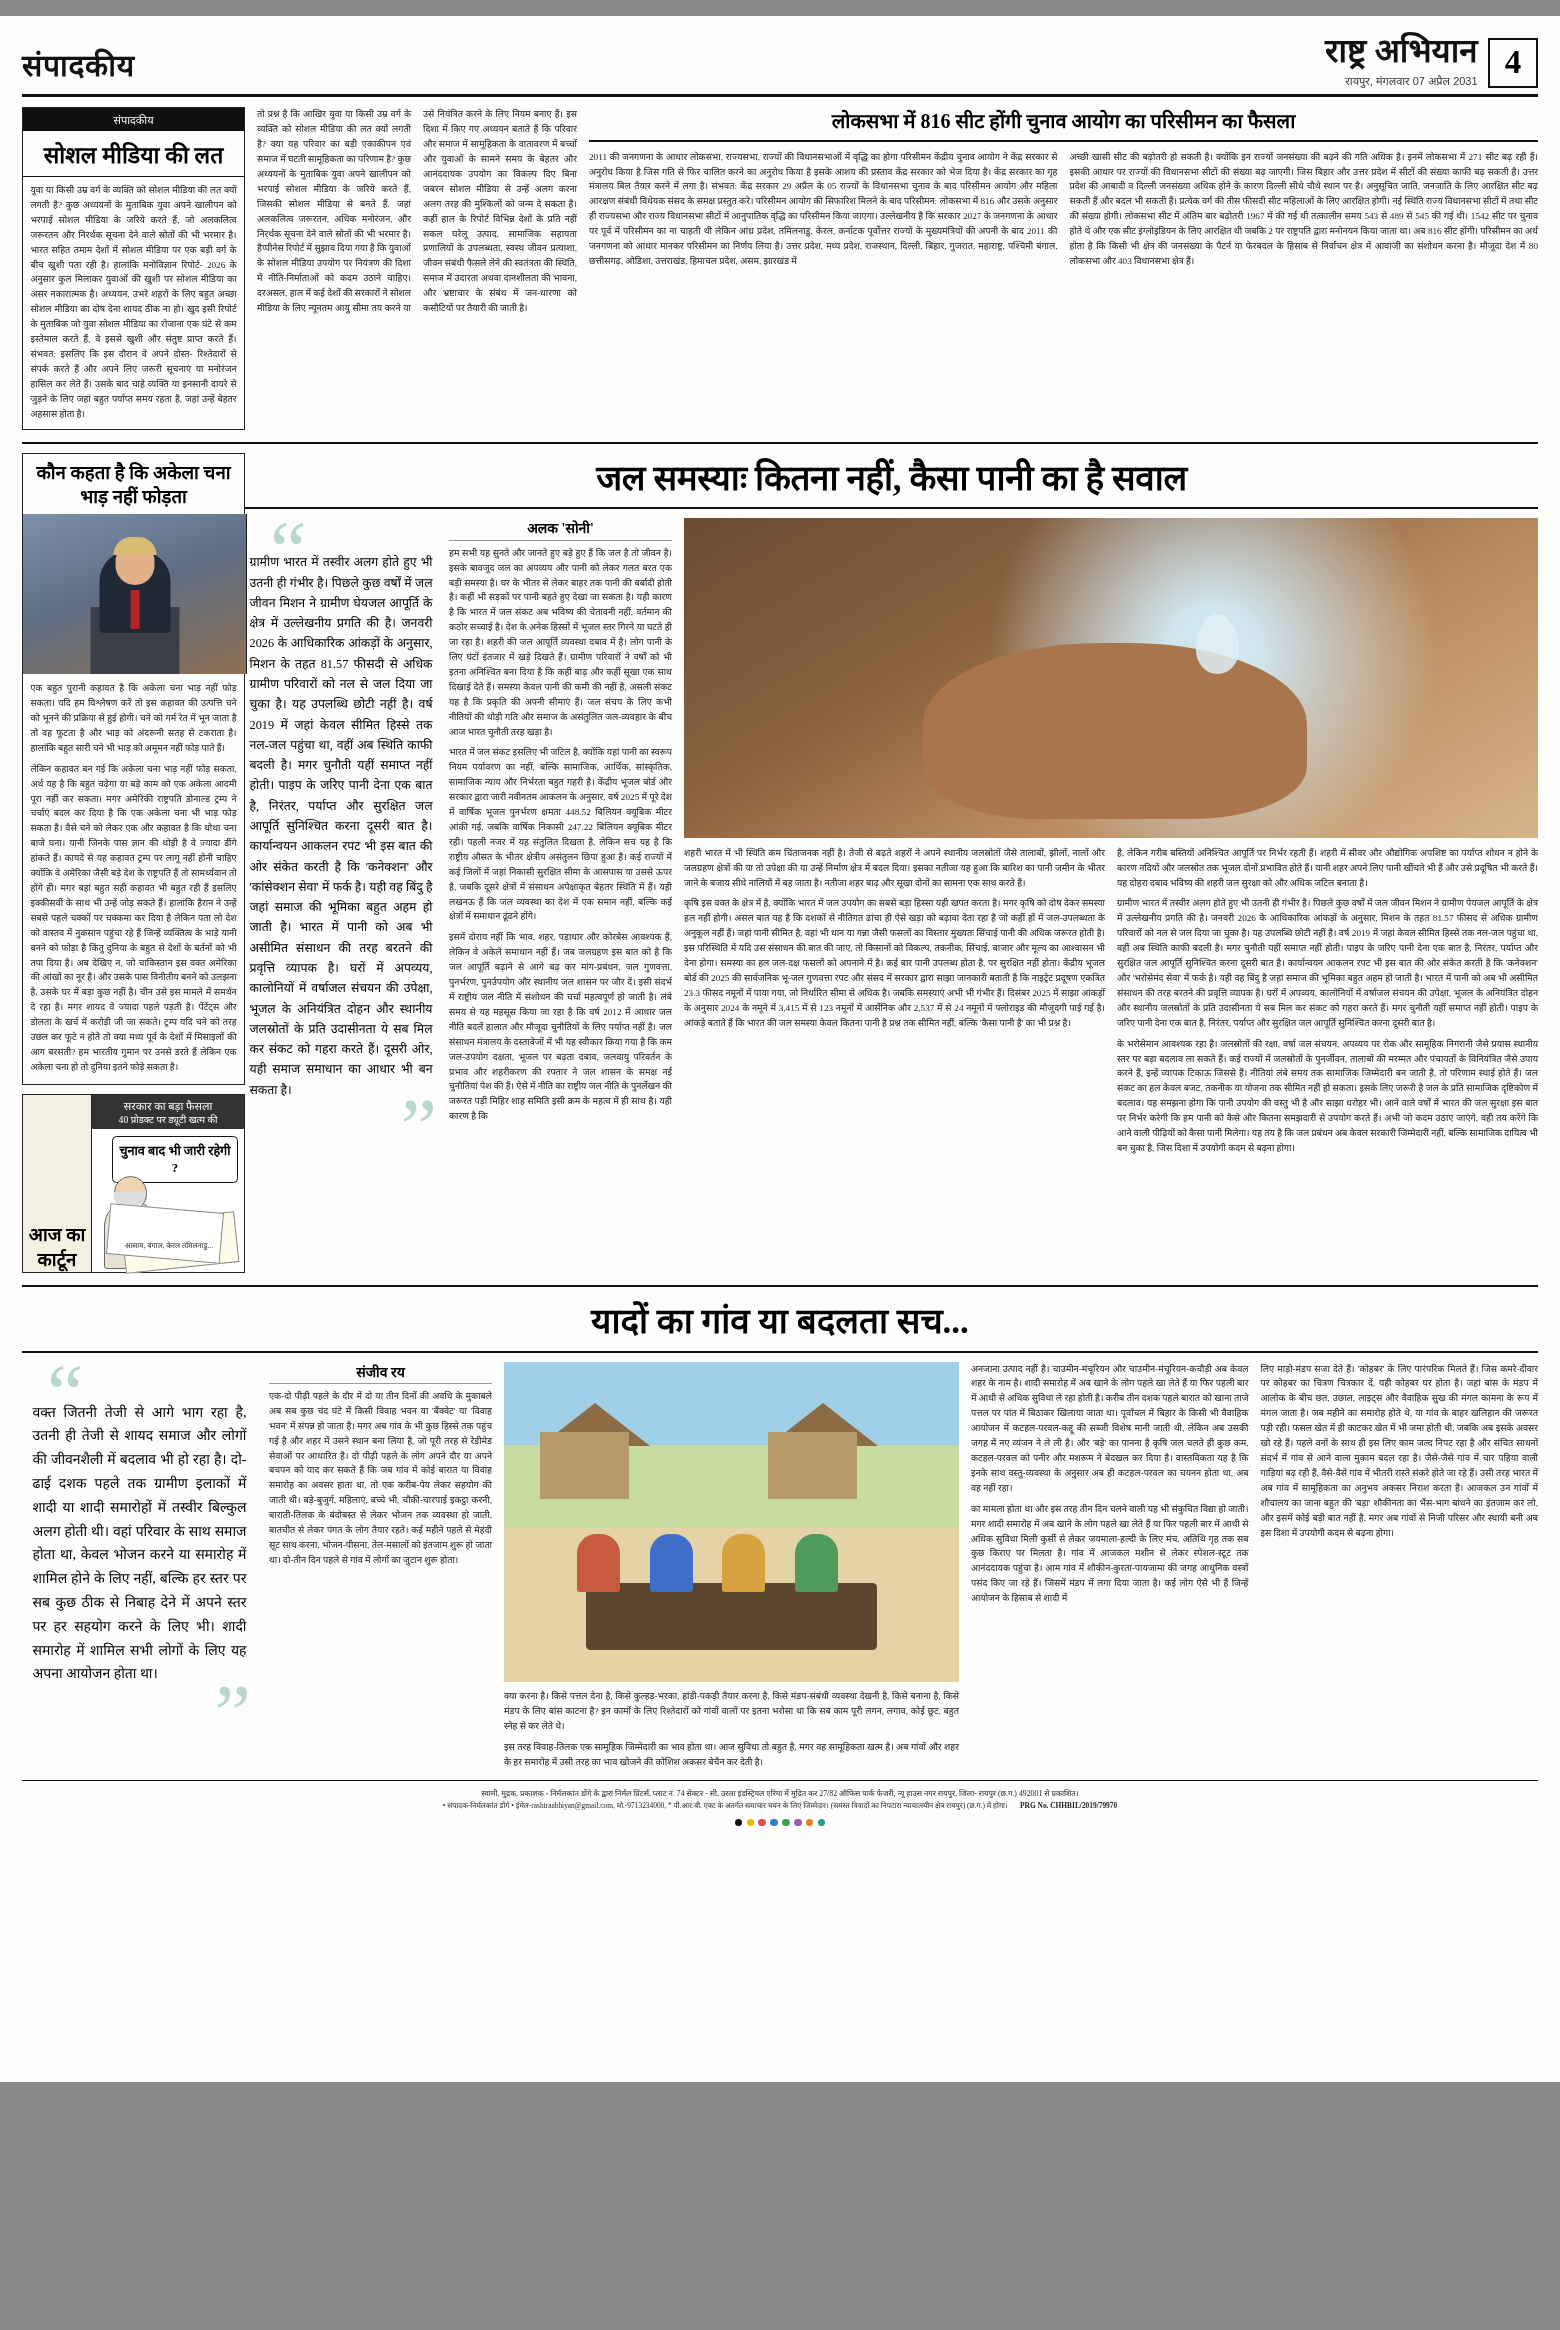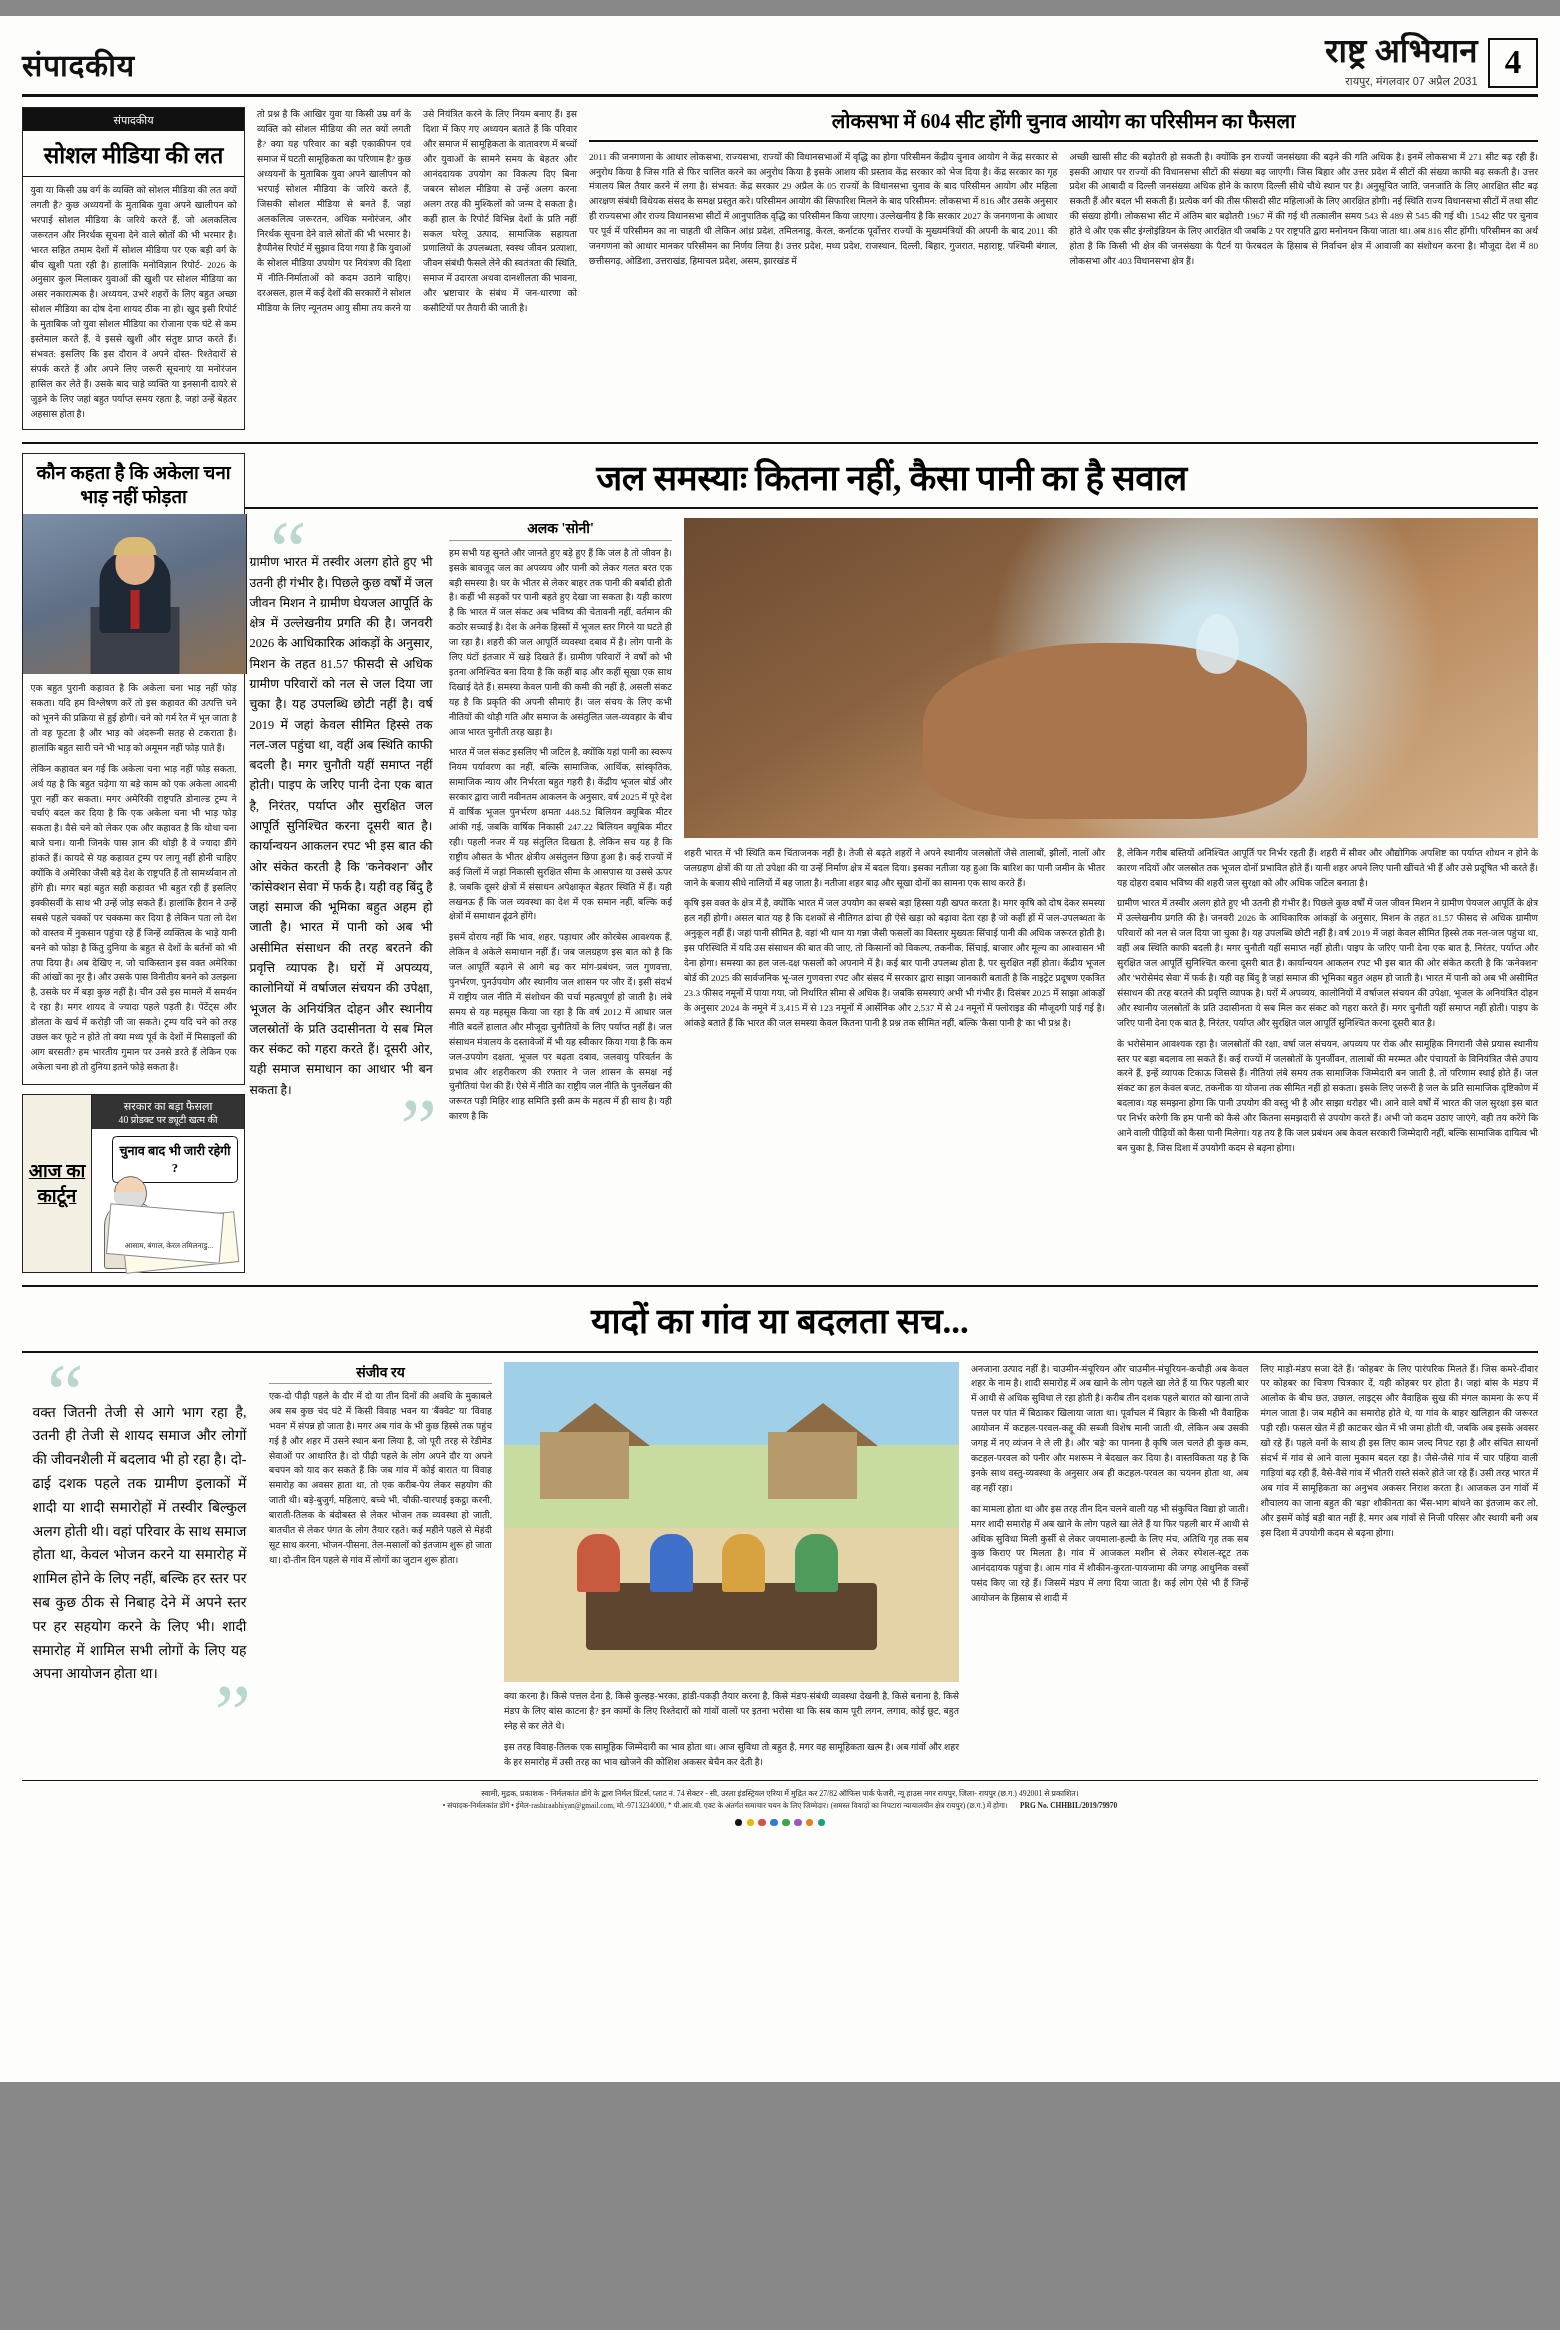--- a/index.html
+++ b/index.html
@@ -50,21 +50,21 @@
   .byline{font-family:"Liberation Serif",serif;font-size:9px;text-align:center;border-bottom:0.7px solid #999;padding-bottom:2.2px;margin-bottom:5.2px;}
   .byline b{font-size:14px;}
   .water-photo{width:100%;height:320px;background:
      radial-gradient(circle at 62% 42%, #cfe6ef 0 8%, rgba(207,230,239,0) 40%),
      linear-gradient(150deg,#6c4b32 0%,#8a6240 35%,#b98a5e 62%,#d7b38c 100%);
      position:relative;overflow:hidden;}
   .water-photo .drop{position:absolute;left:60%;top:30%;width:43px;height:60px;background:#dff0f6;border-radius:50% 50% 50% 50%/60% 60% 40% 40%;opacity:.85;}
   .water-photo .palm{position:absolute;left:28%;bottom:6%;width:45%;height:55%;background:#a9754c;border-radius:46% 46% 30% 30%;}
   
   .cartoon-wrap{display:flex;border:0.7px solid #222;margin-top:9px;}
-  .cartoon-left{width:68px;background:#f3efe2;display:flex;align-items:center;justify-content:center;border-right:0.7px solid #222;text-decoration:underline;}
+  .cartoon-left{width:68px;background:#f3efe2;display:flex;align-items:flex-end;justify-content:center;border-right:0.7px solid #222;}
   .cartoon-left span{font-family:"Liberation Serif",serif;font-weight:bold;font-size:18.6px;text-align:center;line-height:1.35;}
   .cartoon-right{flex:1;position:relative;background:#fff;}
   .cart-banner{background:#333;color:#fff;font-family:"Liberation Serif",serif;font-size:11px;text-align:center;padding:3px 1.5px;}
   .cart-banner small{display:block;font-size:9.7px;}
   .bubble{margin:7.4px 6px 0 auto;width:112px;border:1.5px solid #111;border-radius:4.5px;padding:6px;font-family:"Liberation Serif",serif;font-weight:bold;font-size:12.7px;text-align:center;line-height:1.3;background:#fff;}
   .cart-scene{height:89px;position:relative;}
   .cart-scene .man{position:absolute;left:12px;bottom:3px;width:52px;height:66px;background:#e8e2d2;border-radius:25px 25px 3px 3px;border:0.7px solid #666;}
   .cart-scene .head{position:absolute;left:22px;bottom:61px;width:31px;height:33px;background:#f0d4b4;border-radius:16.4px;border:0.7px solid #666;}
   .cart-scene .beard{position:absolute;left:22px;bottom:61px;width:31px;height:19.4px;background:#ddd;border-radius:0 0 16.4px 16.4px;}
   .cart-scene .papers{position:absolute;right:7.4px;bottom:4.5px;width:112px;height:49px;background:#fdfbe8;border:0.7px solid #888;transform:rotate(-6deg);}
@@ -111,21 +111,21 @@
       <div class="edit-tab">संपादकीय</div>
       <div class="edit-head">सोशल मीडिया की लत</div>
       <div class="edit-body col-text">युवा या किसी उम्र वर्ग के व्यक्ति को सोशल मीडिया की लत क्यों लगती है? कुछ अध्ययनों के मुताबिक युवा अपने खालीपन को भरपाई सोशल मीडिया के जरिये करते हैं, जो अलकलित्व जरूरतन और निरर्थक सूचना देने वाले स्रोतों की भी भरमार है। भारत सहित तमाम देशों में सोशल मीडिया पर एक बड़ी वर्ग के बीच खुशी पता रही है। हालांकि मनोविज्ञान रिपोर्ट- 2026 के अनुसार कुल मिलाकर युवाओं की खुशी पर सोशल मीडिया का असर नकारात्मक है। अध्ययन, उभरे शहरों के लिए बहुत अच्छा सोशल मीडिया का दोष देना शायद ठीक ना हो। खुद इसी रिपोर्ट के मुताबिक जो युवा सोशल मीडिया का रोजाना एक घंटे से कम इस्तेमाल करते हैं, वे इससे खुशी और संतुष्ट प्राप्त करते हैं। संभवत: इसलिए कि इस दौरान वे अपने दोस्त- रिश्तेदारों से संपर्क करते हैं और अपने लिए जरूरी सूचनाएं या मनोरंजन हासिल कर लेते हैं। उसके बाद चाहे व्यक्ति या इनसानी दायरे से जुड़ने के लिए जहां बहुत पर्याप्त समय रहता है, जहां उन्हें बेहतर अहसास होता है।</div>
     </div>
 
     <div class="top-mid">
       <div class="col-text two-col">तो प्रश्न है कि आखिर युवा या किसी उम्र वर्ग के व्यक्ति को सोशल मीडिया की लत क्यों लगती है? क्या यह परिवार का बड़ी एकाकीपन एवं समाज में घटती सामूहिकता का परिणाम है? कुछ अध्ययनों के मुताबिक युवा अपने खालीपन को भरपाई सोशल मीडिया के जरिये करते हैं, जिसकी सोशल मीडिया से बनते हैं, जहां अलकलित्व जरूरतन, अधिक मनोरंजन, और निरर्थक सूचना देने वाले स्रोतों की भी भरमार है। हैप्पीनेस रिपोर्ट में सुझाव दिया गया है कि युवाओं के सोशल मीडिया उपयोग पर नियंत्रण की दिशा में नीति-निर्माताओं को कदम उठाने चाहिए। दरअसल, हाल में कई देशों की सरकारों ने सोशल मीडिया के लिए न्यूनतम आयु सीमा तय करने या उसे नियंत्रित करने के लिए नियम बनाए हैं। इस दिशा में किए गए अध्ययन बताते हैं कि परिवार और समाज में सामूहिकता के वातावरण में बच्चों और युवाओं के सामने समय के बेहतर और आनंददायक उपयोग का विकल्प दिए बिना जबरन सोशल मीडिया से उन्हें अलग करना अलग तरह की मुश्किलों को जन्म दे सकता है। कहीं हाल के रिपोर्ट विभिन्न देशों के प्रति नहीं सकल घरेलू उत्पाद, सामाजिक सहायता प्रणालियों के उपलब्धता, स्वस्थ जीवन प्रत्याशा, जीवन संबंधी फैसले लेने की स्वतंत्रता की स्थिति, समाज में उदारता अथवा दानशीलता की भावना, और भ्रष्टाचार के संबंध में जन-धारणा को कसौटियों पर तैयारी की जाती है।</div>
     </div>
 
     <div class="top-right">
-      <div class="big-head-1">लोकसभा में 604 सीट होंगी चुनाव आयोग का परिसीमन का फैसला</div>
+      <div class="big-head-1">लोकसभा में 816 सीट होंगी चुनाव आयोग का परिसीमन का फैसला</div>
       <div class="two-col">
         <div class="col-text">2011 की जनगणना के आधार लोकसभा, राज्यसभा, राज्यों की विधानसभाओं में वृद्धि का होगा परिसीमन केंद्रीय चुनाव आयोग ने केंद्र सरकार से अनुरोध किया है जिस गति से फिर चालित करने का अनुरोध किया है इसके आशय की प्रस्ताव केंद्र सरकार को भेज दिया है। केंद्र सरकार का गृह मंत्रालय बिल तैयार करने में लगा है। संभवत: केंद्र सरकार 29 अप्रैल के 05 राज्यों के विधानसभा चुनाव के बाद परिसीमन आयोग और महिला आरक्षण संबंधी विधेयक संसद के समक्ष प्रस्तुत करे। परिसीमन आयोग की सिफारिश मिलने के बाद परिसीमन: लोकसभा में 816 और उसके अनुसार ही राज्यसभा और राज्य विधानसभा सीटों में आनुपातिक वृद्धि का परिसीमन किया जाएगा। उल्लेखनीय है कि सरकार 2027 के जनगणना के आधार पर पूर्व में परिसीमन का ना चाहती थी लेकिन आंध्र प्रदेश, तमिलनाडु, केरल, कर्नाटक पूर्वोत्तर राज्यों के मुख्यमंत्रियों की अपनी के बाद 2011 की जनगणना को आधार मानकर परिसीमन का निर्णय लिया है। उत्तर प्रदेश, मध्य प्रदेश, राजस्थान, दिल्ली, बिहार, गुजरात, महाराष्ट्र, पश्चिमी बंगाल, छत्तीसगढ़, ओडिशा, उत्तराखंड, हिमाचल प्रदेश, असम, झारखंड में</div>
         <div class="col-text" style="margin-top:6px">अच्छी खासी सीट की बढ़ोतरी हो सकती है। क्योंकि इन राज्यों जनसंख्या की बढ़ने की गति अधिक है। इनमें लोकसभा में 271 सीट बढ़ रही हैं। इसकी आधार पर राज्यों की विधानसभा सीटों की संख्या बढ़ जाएगी। जिस बिहार और उत्तर प्रदेश में सीटों की संख्या काफी बढ़ सकती है। उत्तर प्रदेश की आबादी व दिल्ली जनसंख्या अधिक होने के कारण दिल्ली सीधे चौथे स्थान पर है। अनुसूचित जाति, जनजाति के लिए आरक्षित सीट बढ़ सकती हैं और बदल भी सकती हैं। प्रत्येक वर्ग की तीस फीसदी सीट महिलाओं के लिए आरक्षित होगी। नई स्थिति राज्य विधानसभा सीटों में तथा सीट की संख्या होगी। लोकसभा सीट में अंतिम बार बढ़ोतरी 1967 में की गई थी तत्कालीन समय 543 से 489 से 545 की गई थी। 1542 सीट पर चुनाव होते थे और एक सीट इंग्लोइंडियन के लिए आरक्षित थी जबकि 2 पर राष्ट्रपति द्वारा मनोनयन किया जाता था। अब 816 सीट होंगी। परिसीमन का अर्थ होता है कि किसी भी क्षेत्र की जनसंख्या के पैटर्न या फेरबदल के हिसाब से निर्वाचन क्षेत्र में आवाजी का संशोधन करना है। मौजूदा देश में 80 लोकसभा और 403 विधानसभा क्षेत्र हैं।</div>
       </div>
     </div>
   </div>
 
   <div class="mid-wrap">
 
     <div class="mid-left">

